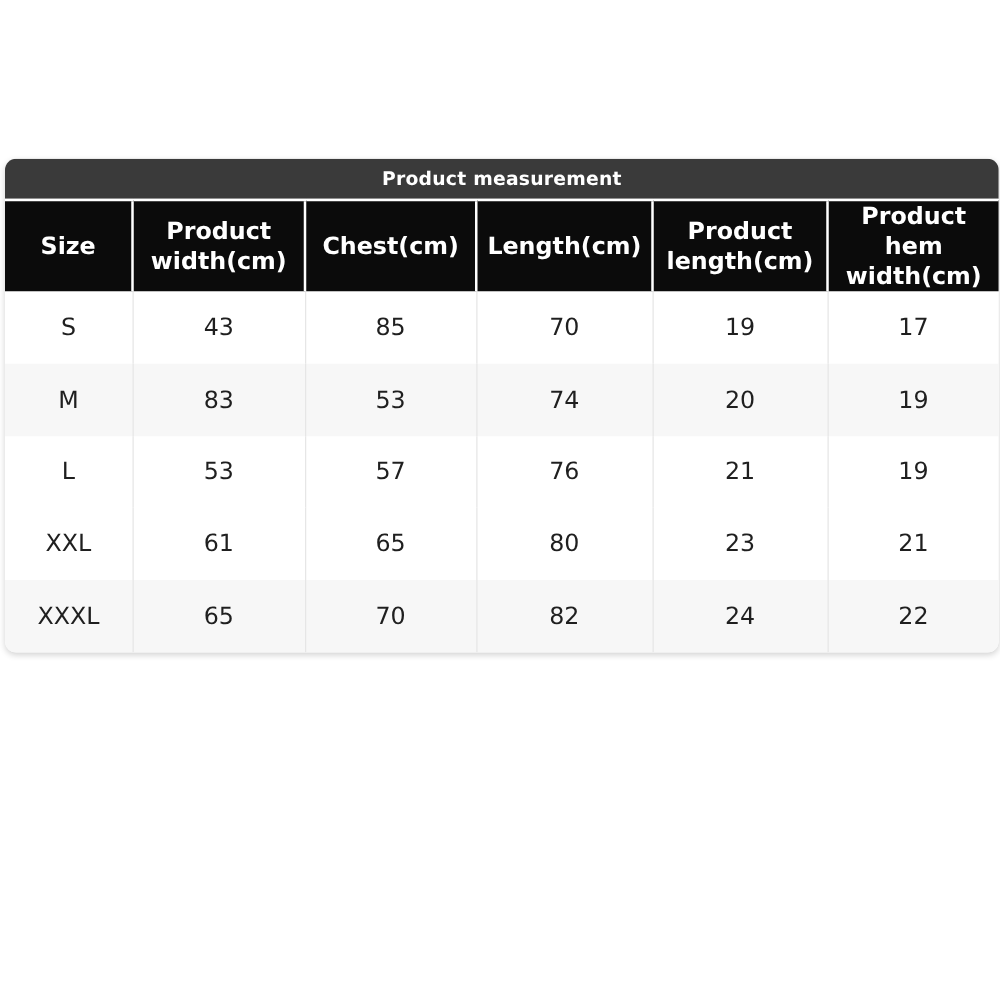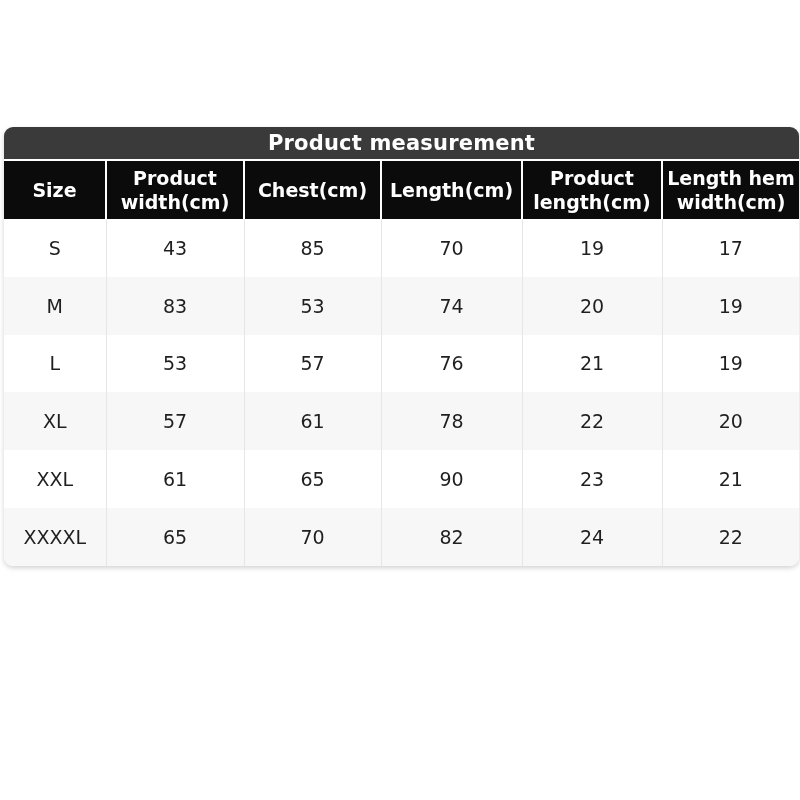--- a/index.html
+++ b/index.html
@@ -21,21 +21,21 @@
     border-radius: 9px;
     overflow: hidden;
     background: #ffffff;
     box-shadow: 0 2px 5px rgba(0,0,0,0.18);
   }
   .title-bar {
     height: 32px;
     background: var(--c-title_bar, #3a3a3a);
     color: var(--c-header_text, #ffffff);
     font-weight: bold;
-    font-size: 21px;
+    font-size: 15px;
     line-height: 32px;
     text-align: center;
     letter-spacing: 0.2px;
   }
   table.size-table {
     border-collapse: collapse;
     table-layout: fixed;
     width: 795px;
   }
   .size-table th {
@@ -77,21 +77,21 @@
         <col style="width:140px">
         <col style="width:137px">
       </colgroup>
       <thead>
         <tr>
           <th>Size</th>
           <th>Product width(cm)</th>
           <th>Chest(cm)</th>
           <th>Length(cm)</th>
           <th>Product length(cm)</th>
-          <th>Length hem width(cm)</th>
+          <th>Product hem width(cm)</th>
         </tr>
       </thead>
       <tbody>
           <tr>
             <td>S</td>
             <td>43</td>
             <td>85</td>
             <td>70</td>
             <td>19</td>
             <td>17</td>
@@ -105,38 +105,30 @@
             <td>19</td>
           </tr>
           <tr>
             <td>L</td>
             <td>53</td>
             <td>57</td>
             <td>76</td>
             <td>21</td>
             <td>19</td>
           </tr>
-          <tr class="alt">
-            <td>XL</td>
-            <td>57</td>
-            <td>61</td>
-            <td>78</td>
-            <td>22</td>
-            <td>20</td>
-          </tr>
           <tr>
             <td>XXL</td>
             <td>61</td>
             <td>65</td>
-            <td>90</td>
+            <td>80</td>
             <td>23</td>
             <td>21</td>
           </tr>
           <tr class="alt">
-            <td>XXXXL</td>
+            <td>XXXL</td>
             <td>65</td>
             <td>70</td>
             <td>82</td>
             <td>24</td>
             <td>22</td>
           </tr>
         </tbody>
     </table>
   </div>
 </div>

